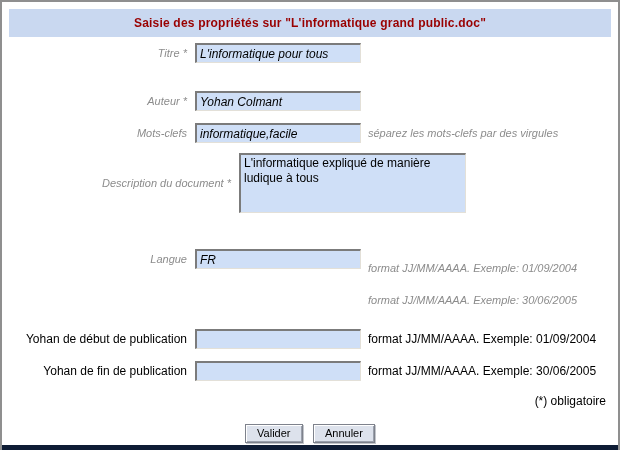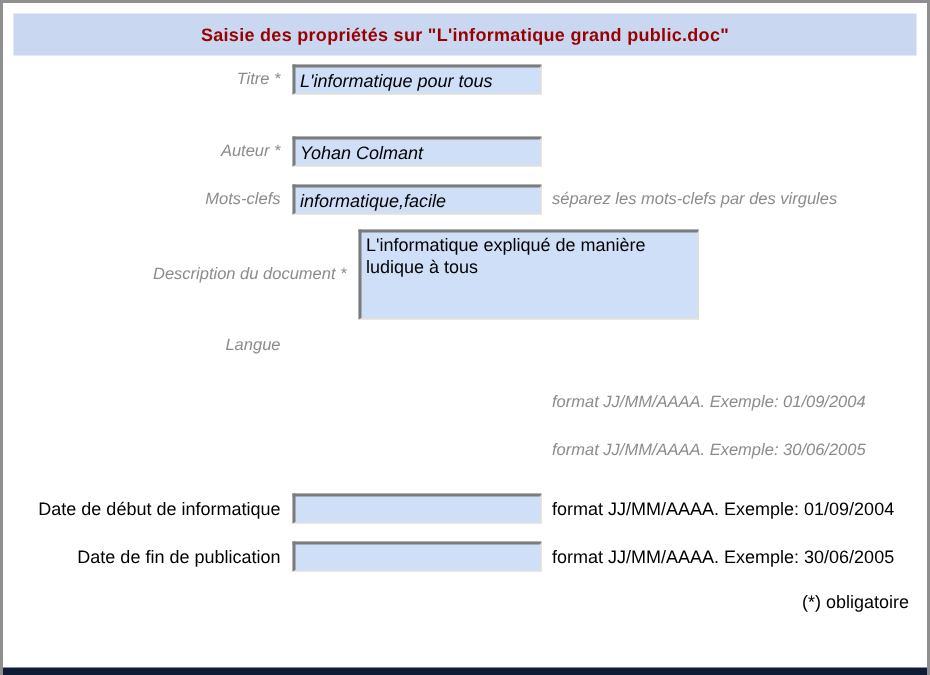--- a/index.html
+++ b/index.html
@@ -39,21 +39,21 @@
     position:absolute;left:193px;top:0;width:227px;height:60px;box-sizing:border-box;
     background:#cfdff7;color:#000;font-family:"Liberation Sans",sans-serif;
     font-size:12px;font-style:normal;padding:1px 3px;resize:none;overflow:hidden;
     border-top:2px solid #7b7b7b;border-left:2px solid #7b7b7b;
     border-bottom:1px solid #e3e0d8;border-right:1px solid #e3e0d8;
     line-height:15px;outline:none;
   }
   .row-titre{top:41px;} .row-auteur{top:89px;} .row-mots{top:121px;}
   .row-description{top:151px;height:62px;margin-left:44px;}
   .row-description .lbl{top:24px;}
-  .row-langue{top:218px;} .row-ddv{top:256px;} .row-dfv{top:288px;}
+  .row-langue{top:247px;} .row-ddv{top:256px;} .row-dfv{top:288px;}
   .row-ddp{top:327px;} .row-dfp{top:359px;}
   .required-note{
     position:absolute;top:392px;right:12px;font-size:12px;color:#000;text-align:right;
   }
   .buttons{position:absolute;top:421px;left:0;width:100%;text-align:center;}
   .btn{
     display:inline-block;margin:0 3px;padding:2px 11px 3px 11px;cursor:default;
     background:#dde2ec;color:#000;font-family:"Liberation Sans",sans-serif;font-size:11px;
     border:1px solid #7e828c;
     box-shadow:inset 1px 1px 0 #ffffff,inset -1px -1px 0 #9aa0ac,1px 1px 0 #c3c6cc;
@@ -87,40 +87,45 @@
     <input class="fld" type="text" value="Yohan Colmant" style="">
   </div>
 
   <div class="row row-description">
     <span class="lbl">Description du document *</span>
     <textarea class="txtarea" style="">L'informatique expliqué de manière ludique à tous</textarea>
   </div>
 
   <div class="row row-langue">
     <span class="lbl">Langue</span>
+    <input class="fld" type="text" value="FR" style="">
   </div>
 
   <div class="row row-ddv">
     <span class="hint">format JJ/MM/AAAA. Exemple: 01/09/2004</span>
   </div>
 
   <div class="row row-dfv">
     <span class="hint">format JJ/MM/AAAA. Exemple: 30/06/2005</span>
   </div>
 
   <div class="row row-ddp row-black">
-    <span class="lbl">Date de début de informatique</span>
+    <span class="lbl">Yohan de début de publication</span>
     <input class="fld" type="text" value="" style="">
     <span class="hint">format JJ/MM/AAAA. Exemple: 01/09/2004</span>
   </div>
 
   <div class="row row-dfp row-black">
-    <span class="lbl">Date de fin de publication</span>
+    <span class="lbl">Yohan de fin de publication</span>
     <input class="fld" type="text" value="" style="">
     <span class="hint">format JJ/MM/AAAA. Exemple: 30/06/2005</span>
   </div>
 
   <div class="required-note">(*) obligatoire</div>
 
+  <div class="buttons">
+    <button class="btn">Valider</button>
+    <button class="btn">Annuler</button>
+  </div>
 
   <div class="bottom-bar"></div>
 
 </div>
 
 </body></html>

